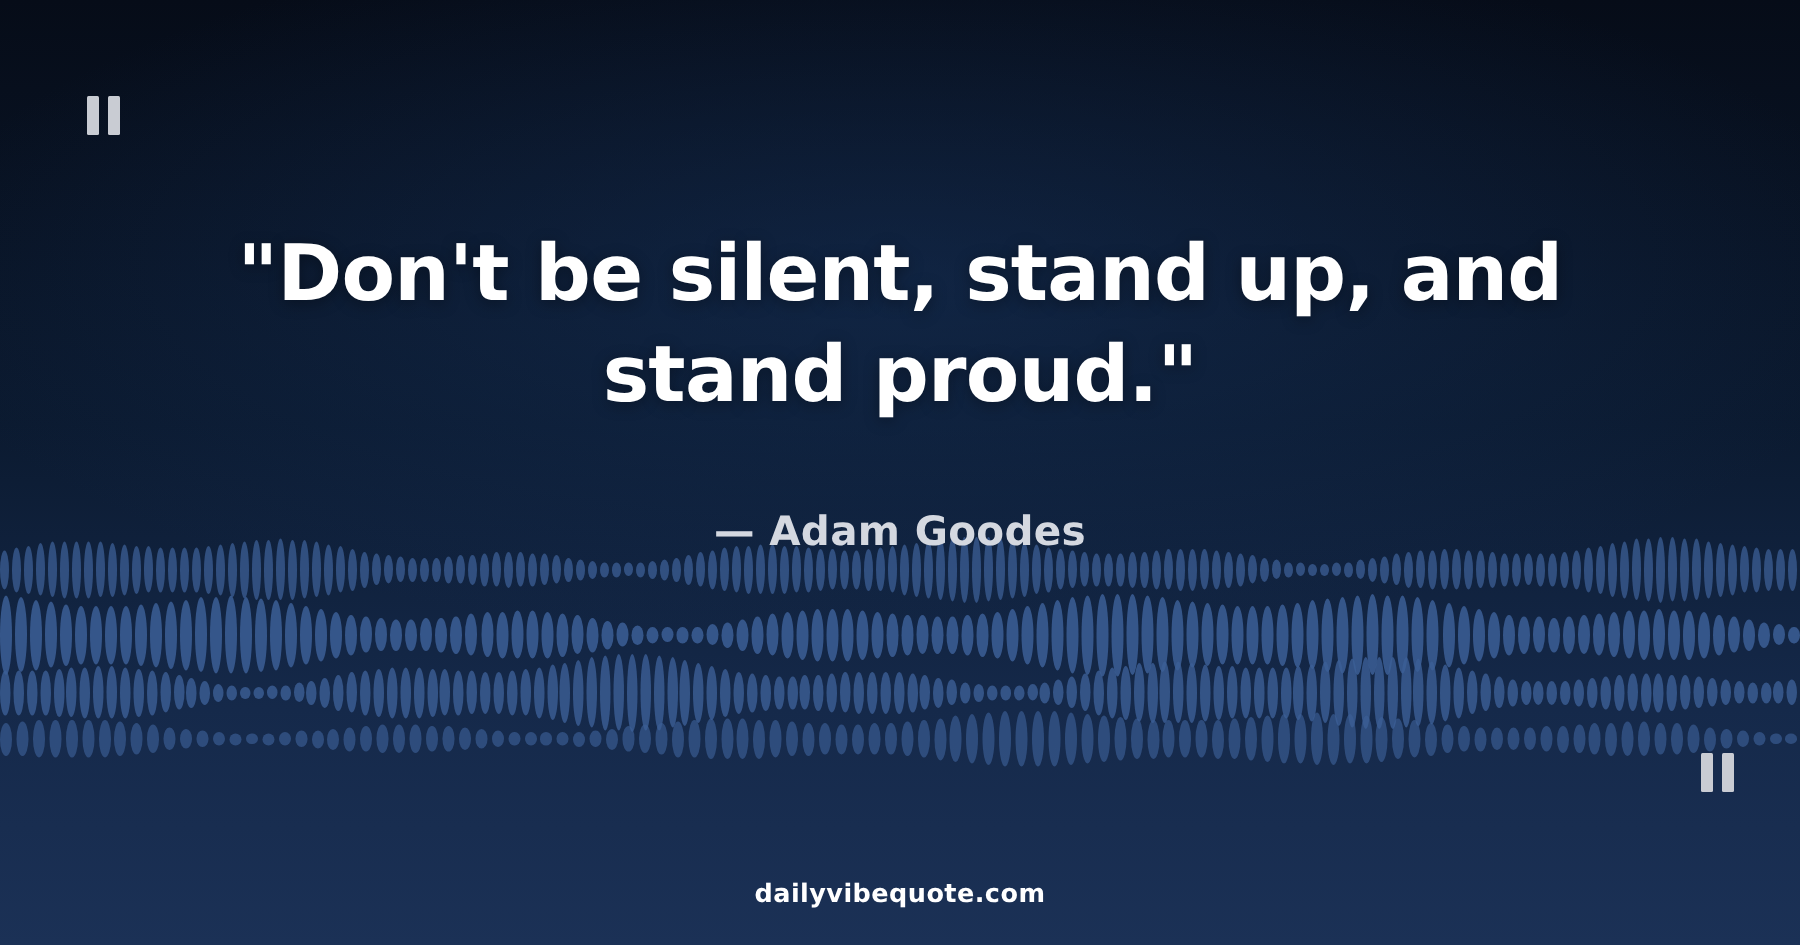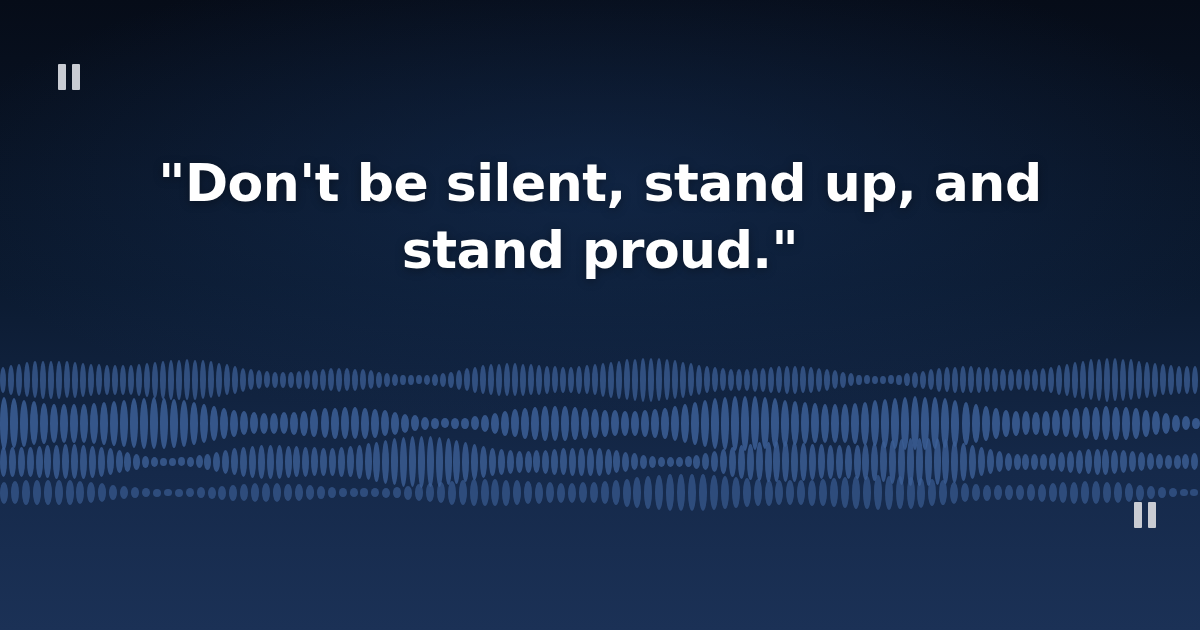--- a/index.html
+++ b/index.html
@@ -631,20 +631,22 @@
         <span style="width:8px;height:13.7px;background:#3c5f96;opacity:0.65"></span>
         <span style="width:8px;height:11.3px;background:#3c5f96;opacity:0.65"></span>
         <span style="width:8px;height:9.2px;background:#3c5f96;opacity:0.65"></span>
         <span style="width:8px;height:7.6px;background:#3c5f96;opacity:0.65"></span>
         <span style="width:8px;height:6.5px;background:#3c5f96;opacity:0.65"></span>
       </div>
   </div>
 
   <div class="content">
     <p class="quote-text">"Don't be silent, stand up, and stand proud."</p>
+    <p class="author">— Adam Goodes</p>
   </div>
 
   <div class="quote-mark br">
     <i></i>
       <i></i>
   </div>
 
+  <div class="site">dailyvibequote.com</div>
 </div>
 
 </body></html>

